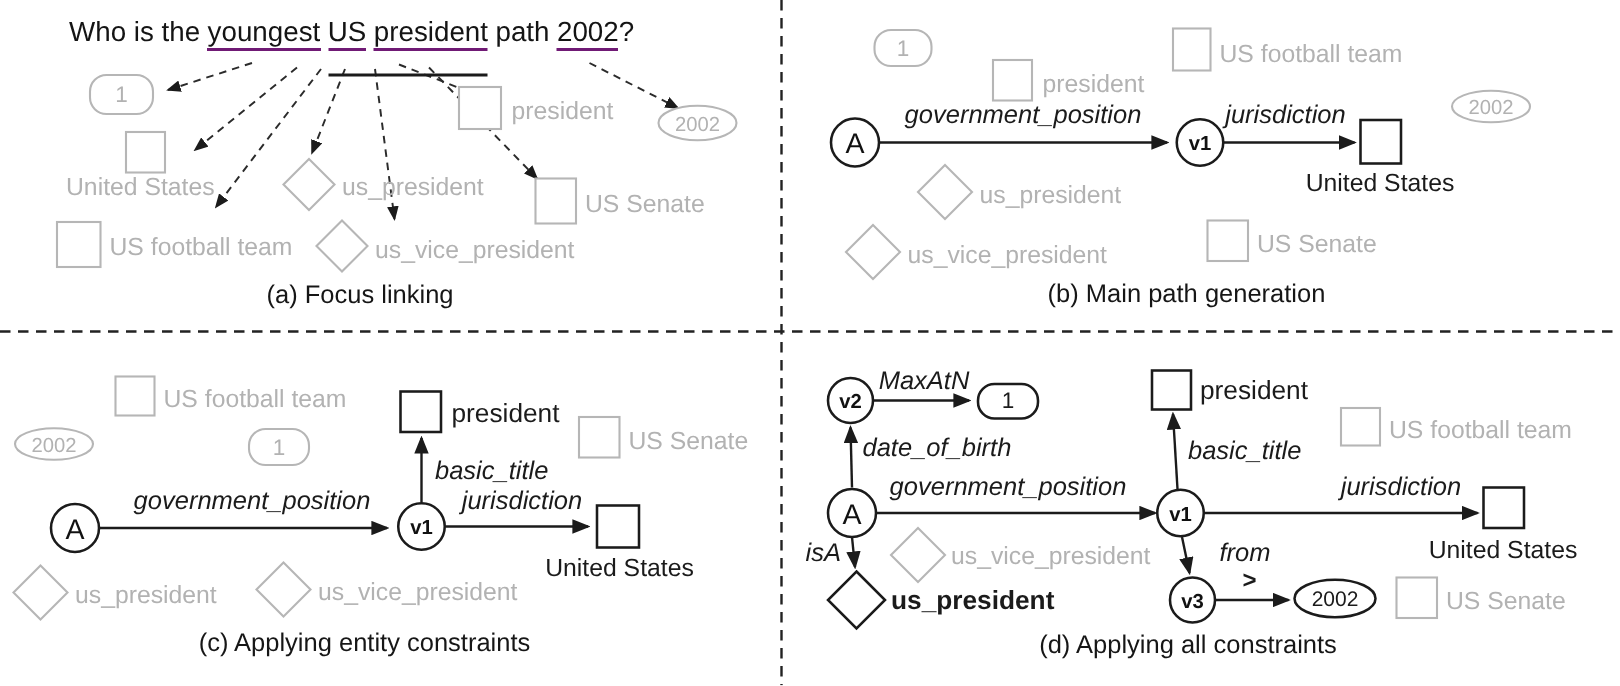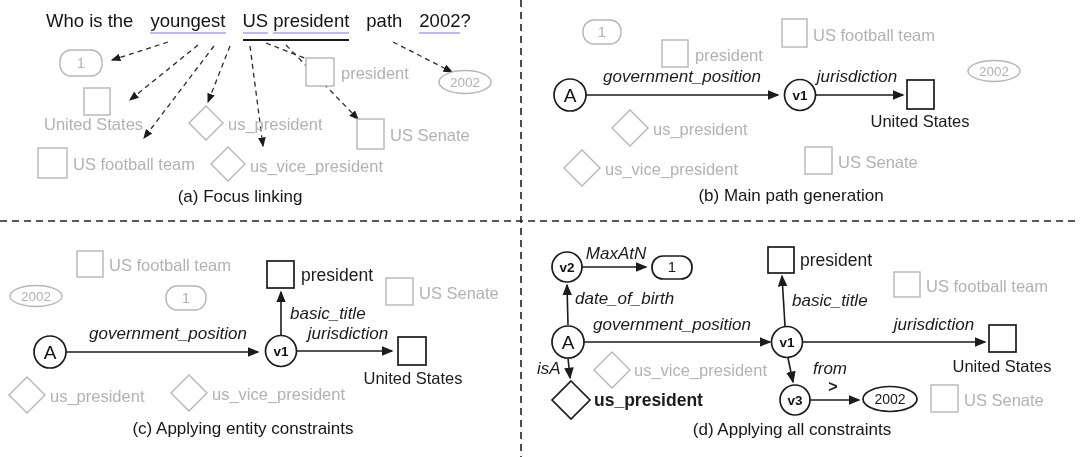--- a/index.html
+++ b/index.html
@@ -2,24 +2,24 @@
 <html><head>
 <meta charset="utf-8">
 <style>
   html,body{margin:0;padding:0;background:#fff;}
   body{font-family:"Liberation Sans","DejaVu Sans",sans-serif;color:#1b1b1b;}
   .canvas{position:relative;width:1080px;height:457px;background:#fff;overflow:hidden;}
   .canvas svg{position:absolute;}
   svg text{font-family:"Liberation Sans","DejaVu Sans",sans-serif;}
 
   
-  .q{position:absolute;left:46px;top:10px;display:flex;gap:17px;align-items:baseline;
+  .q{position:absolute;left:46px;top:10px;display:flex;gap:5px;align-items:baseline;
      font-size:18.5px;color:#141414;white-space:nowrap;}
-  .u{border-bottom:2px solid #c4b5fd;}
-  .qgroup{display:inline-flex;gap:5px;border-bottom:2px solid #1b1b1b;padding-bottom:5px;}
+  .u{border-bottom:2px solid #701a75;}
+  .qgroup{display:inline-flex;gap:5px;border-bottom:2px solid #1b1b1b;padding-bottom:15px;}
   .qword{display:inline-flex;align-items:baseline;}
 
   
   .g{fill:#fff;stroke:#b6b6b6;stroke-width:1.4px;}
   .k{fill:#fff;stroke:#1b1b1b;stroke-width:1.7px;}
   .gt{fill:#b2b2b2;font-size:16.5px;}
   .gts{fill:#b2b2b2;font-size:13.5px;text-anchor:middle;}
   .lbl{fill:#1b1b1b;font-size:16.5px;}
   .lblm{fill:#1b1b1b;font-size:16.5px;text-anchor:middle;}
   .it{fill:#1b1b1b;font-size:17px;font-style:italic;}

